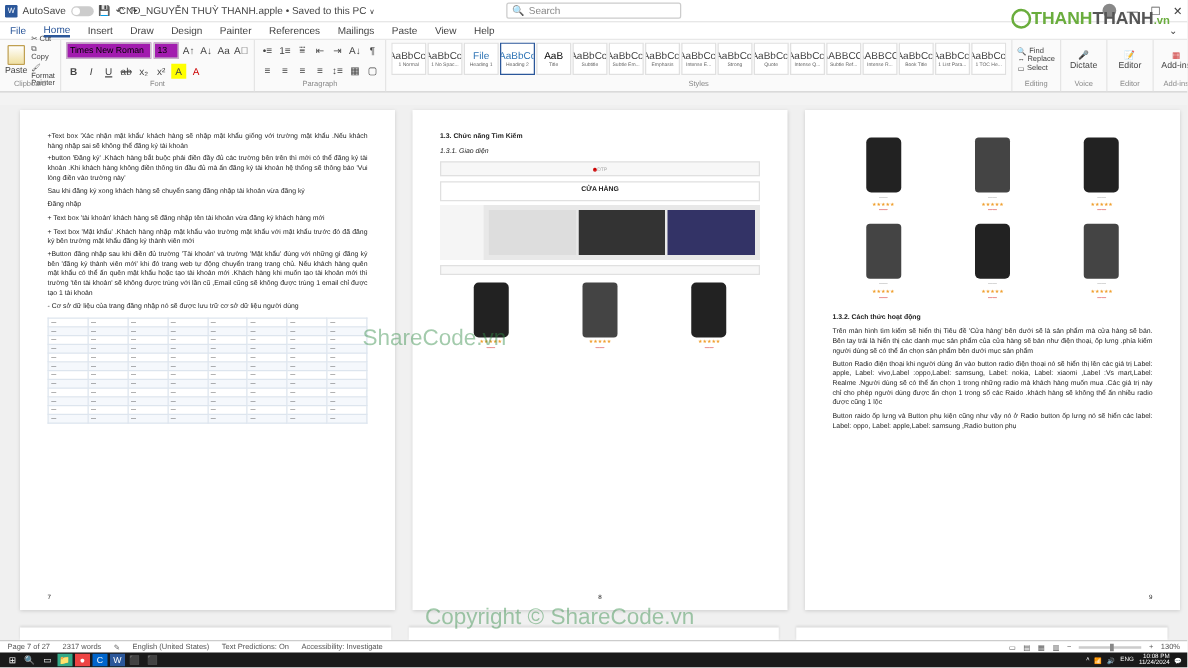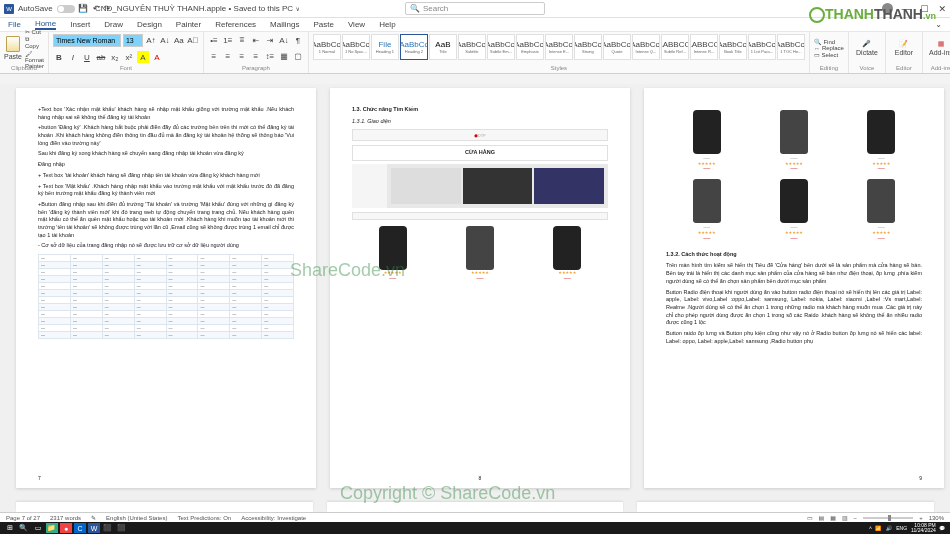--- a/index.html
+++ b/index.html
@@ -21,21 +21,21 @@
 
 
 .ribbon { height: 42px; background: #fafafa; display: flex; align-items: stretch; border-bottom: 1px solid #d0d0d0; font-size: 7px; color: #444; }
 .ribbon-group { display: flex; flex-direction: column; border-right: 1px solid #e5e5e5; padding: 2px 4px; justify-content: space-between; }
 .ribbon-group .label { text-align: center; font-size: 6px; color: #888; }
 .ribbon-group .content { display: flex; align-items: center; gap: 3px; height: 28px; }
 .paste-btn { display: flex; flex-direction: column; align-items: center; gap: 1px; }
 .paste-icon { width: 14px; height: 16px; background: linear-gradient(#fff, #f0e0a0); border: 1px solid #c0a050; border-radius: 1px; }
 .clip-btns { display: flex; flex-direction: column; gap: 1px; font-size: 6px; }
 
-.font-selector { height: 13px; border: 1px solid #ccc; font-size: 7px; padding: 0 2px; background: #7dd3fc; }
+.font-selector { height: 13px; border: 1px solid #ccc; font-size: 7px; padding: 0 2px; background: #a21caf; }
 .font-name { width: 68px; }
 .font-size { width: 20px; }
 .font-row { display: flex; gap: 2px; margin-bottom: 2px; }
 .btn-sm { width: 12px; height: 12px; display: inline-flex; align-items: center; justify-content: center; border: 1px solid transparent; font-size: 8px; cursor: pointer; }
 
 .styles-gallery { display: flex; gap: 1px; height: 28px; overflow: hidden; }
 .style-item { width: 28px; height: 26px; border: 1px solid #e0e0e0; display: flex; flex-direction: column; align-items: center; justify-content: center; background: #fff; font-size: 5px; overflow: hidden; }
 .style-item .preview { font-size: 8px; }
 .style-item.active { border-color: #2b579a; }
 

